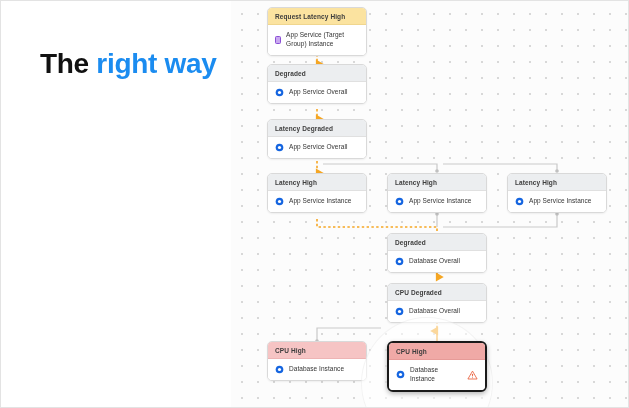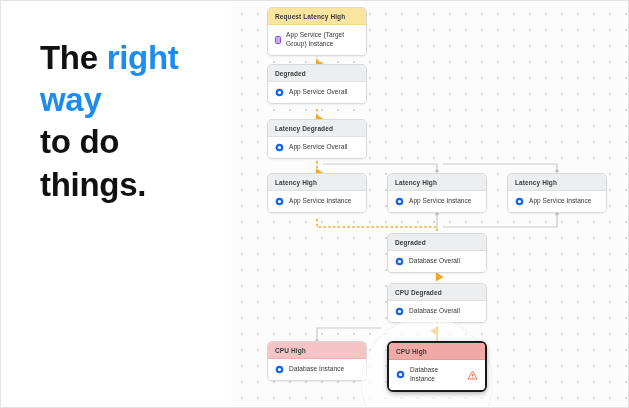--- a/index.html
+++ b/index.html
@@ -23,23 +23,23 @@
     left:230px;top:0;right:0;bottom:0;
     background-color:#fcfcfc;
     background-image:radial-gradient(#d8d8d8 0.9px, transparent 1px);
     background-size:16px 16px;
     background-position:3px 5px;
   }
 
   
   #headline{
     position:absolute;
-    left:39px;top:36px;
+    left:39px;top:45px;
     width:190px;
-    font-size:33px;
+    font-size:28px;
     font-weight:bold;
     line-height:1.28;
     color:#111111;
     letter-spacing:-0.3px;
   }
   #headline .hl{color:#1b8cf0;}
 
   
   #edges{position:absolute;left:0;top:0;width:629px;height:408px;pointer-events:none;}
 
@@ -115,21 +115,20 @@
 </style>
 </head>
 <body>
 
 <div id="frame">
 
   <div id="canvas"></div>
 
   <div id="headline">
     <span>The </span><span class="hl">right way</span><br>
-    <span>to do things.</span>
   </div>
 
   <svg id="edges">
     <defs>
       <marker id="arrOr" viewBox="0 0 10 10" refX="5" refY="8" markerWidth="7" markerHeight="7" orient="auto">
         <path d="M1,9 L5,2 L9,9 Z" fill="#f5a623"></path>
       </marker>
       <marker id="dotGr" viewBox="0 0 6 6" refX="3" refY="3" markerWidth="4" markerHeight="4">
         <circle cx="3" cy="3" r="2" fill="#b8b8b8"></circle>
       </marker>

